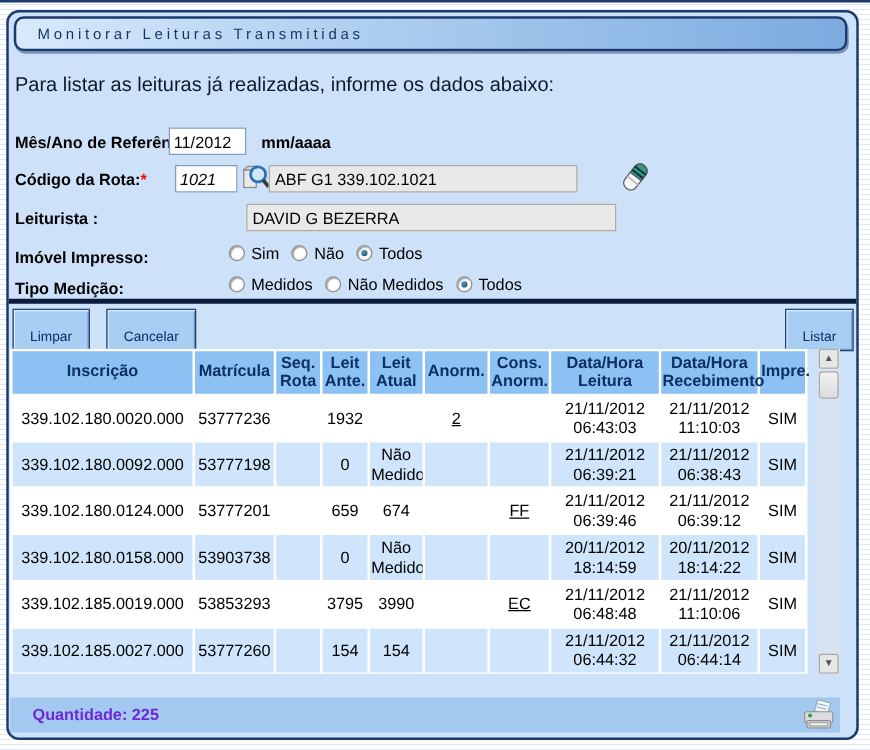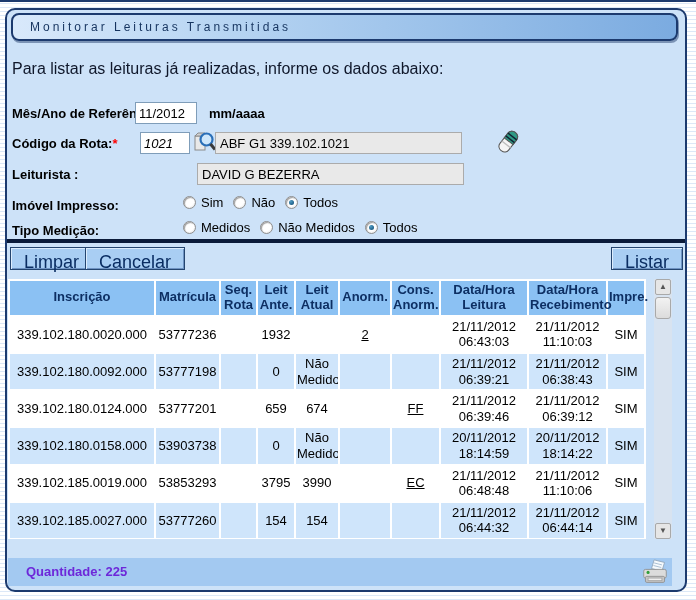--- a/index.html
+++ b/index.html
@@ -53,22 +53,22 @@
   .radio.checked::after {
     content:""; position:absolute; left:3px; top:3px; width:5px; height:5px; border-radius:50%;
     background: radial-gradient(circle at 35% 30%, #4f9cc4, #0d476f);
   }
   .radio-item span.rlabel { font-size:13px; color:#000; }
 
   .separator { position:absolute; left:0; top:229px; width:678px; height:4px; background:#0b1b3a; }
 
   .btn-row { position:absolute; left:0; top:237px; width:678px; height:24px; }
   .btn {
-    position:absolute; top:0; height:23px; padding:4px 13px;
-    background:#a9cef3; color:#0a2d62; font-size:18px;
+    position:absolute; top:0; height:23px; padding:16px 13px;
+    background:#a9cef3; color:#0a2d62; font-size:11px;
     font-family:"Liberation Sans",sans-serif;
     border:1px solid #24456f;
     box-shadow: inset 1px 1px 0 #ddedfd, inset -1px -1px 0 #6e93c3;
     cursor:pointer;
   }
 
   .table-area { position:absolute; left:1px; top:269px; width:664px; height:260px; overflow:hidden; background:#cde2f8; }
   table.grid {
     border-collapse:separate; border-spacing:2px; background:#ffffff;
     table-layout:fixed; width:570px;
@@ -143,21 +143,21 @@
           <line x1="9.5" y1="9" x2="20.5" y2="9" stroke="#123" stroke-width="1.4"></line>
           <line x1="9.5" y1="12.5" x2="20.5" y2="12.5" stroke="#123" stroke-width="1.4"></line>
           <line x1="9.5" y1="19" x2="20.5" y2="19" stroke="#bdbdbd" stroke-width="1.4"></line>
         </g>
       </svg>
     </span>
   </div>
 
   <div class="form-row" style="top:153px">
     <span class="flabel">Leiturista :</span>
-    <input class="ro-input" style="left: 190px; width: 267px;" readonly="" value="DAVID G BEZERRA">
+    <input class="ro-input" style="left: 190px; width: 296px;" readonly="" value="DAVID G BEZERRA">
   </div>
 
   <div class="form-row" style="top:184px">
     <span class="flabel">Imóvel Impresso:</span>
     <div class="radio-group">
         <span class="radio-item">
           <span class="radio"></span>
           <span class="rlabel">Sim</span>
         </span>
         <span class="radio-item">

